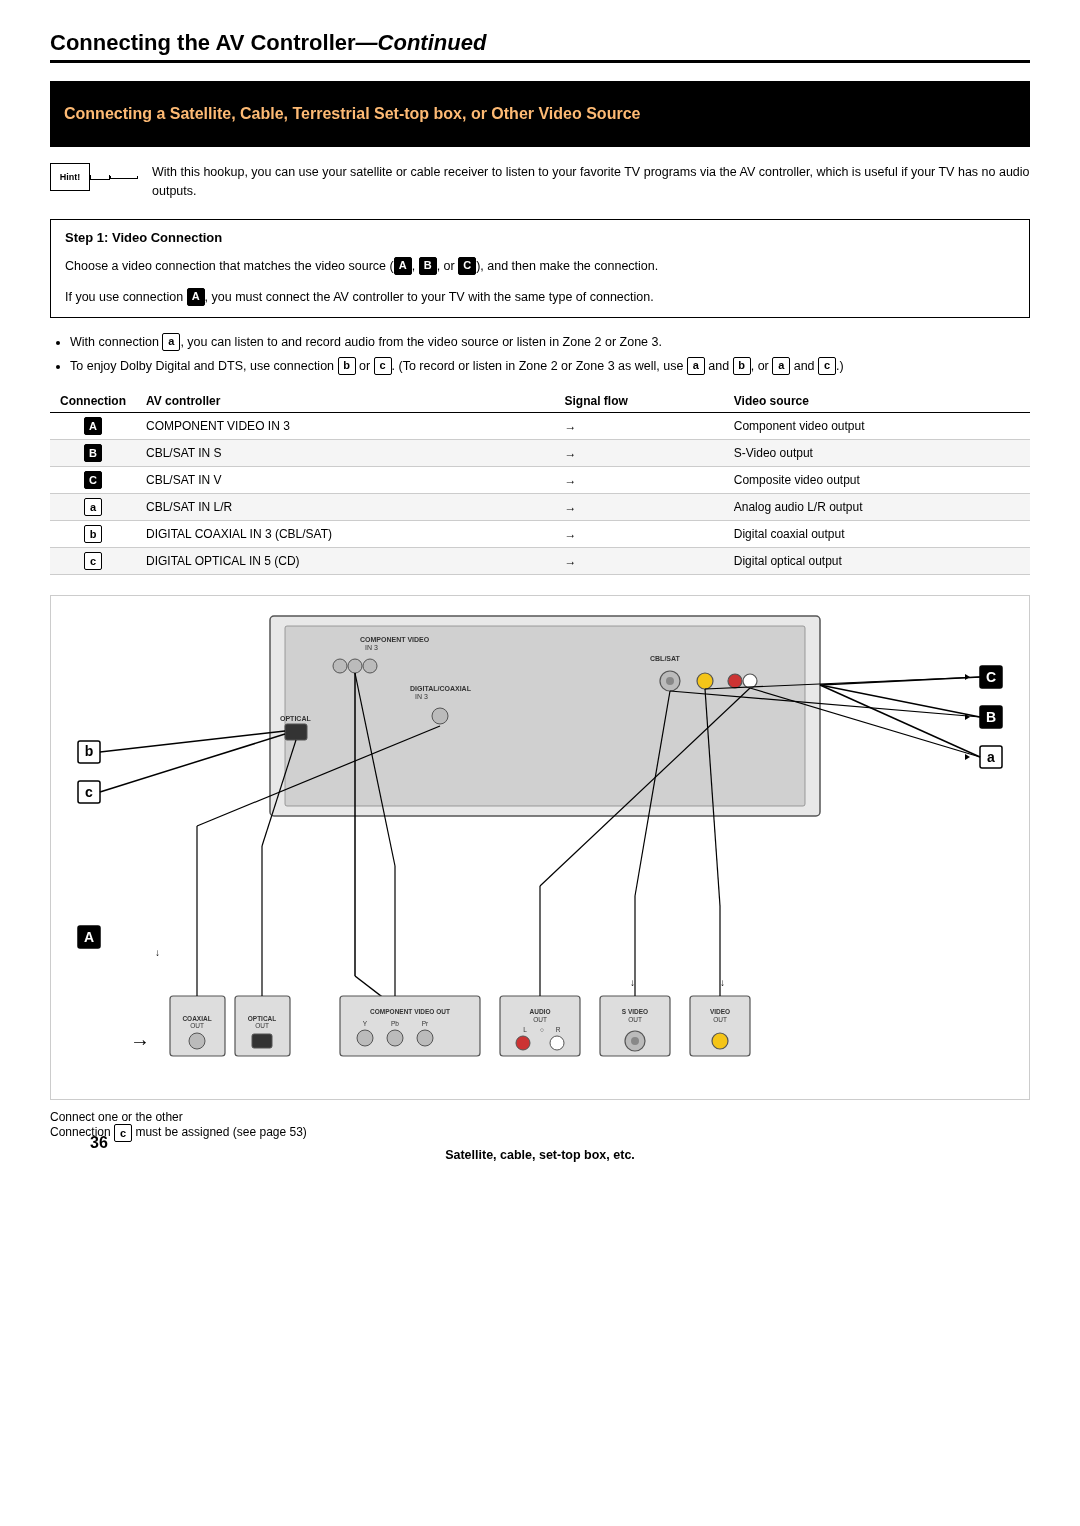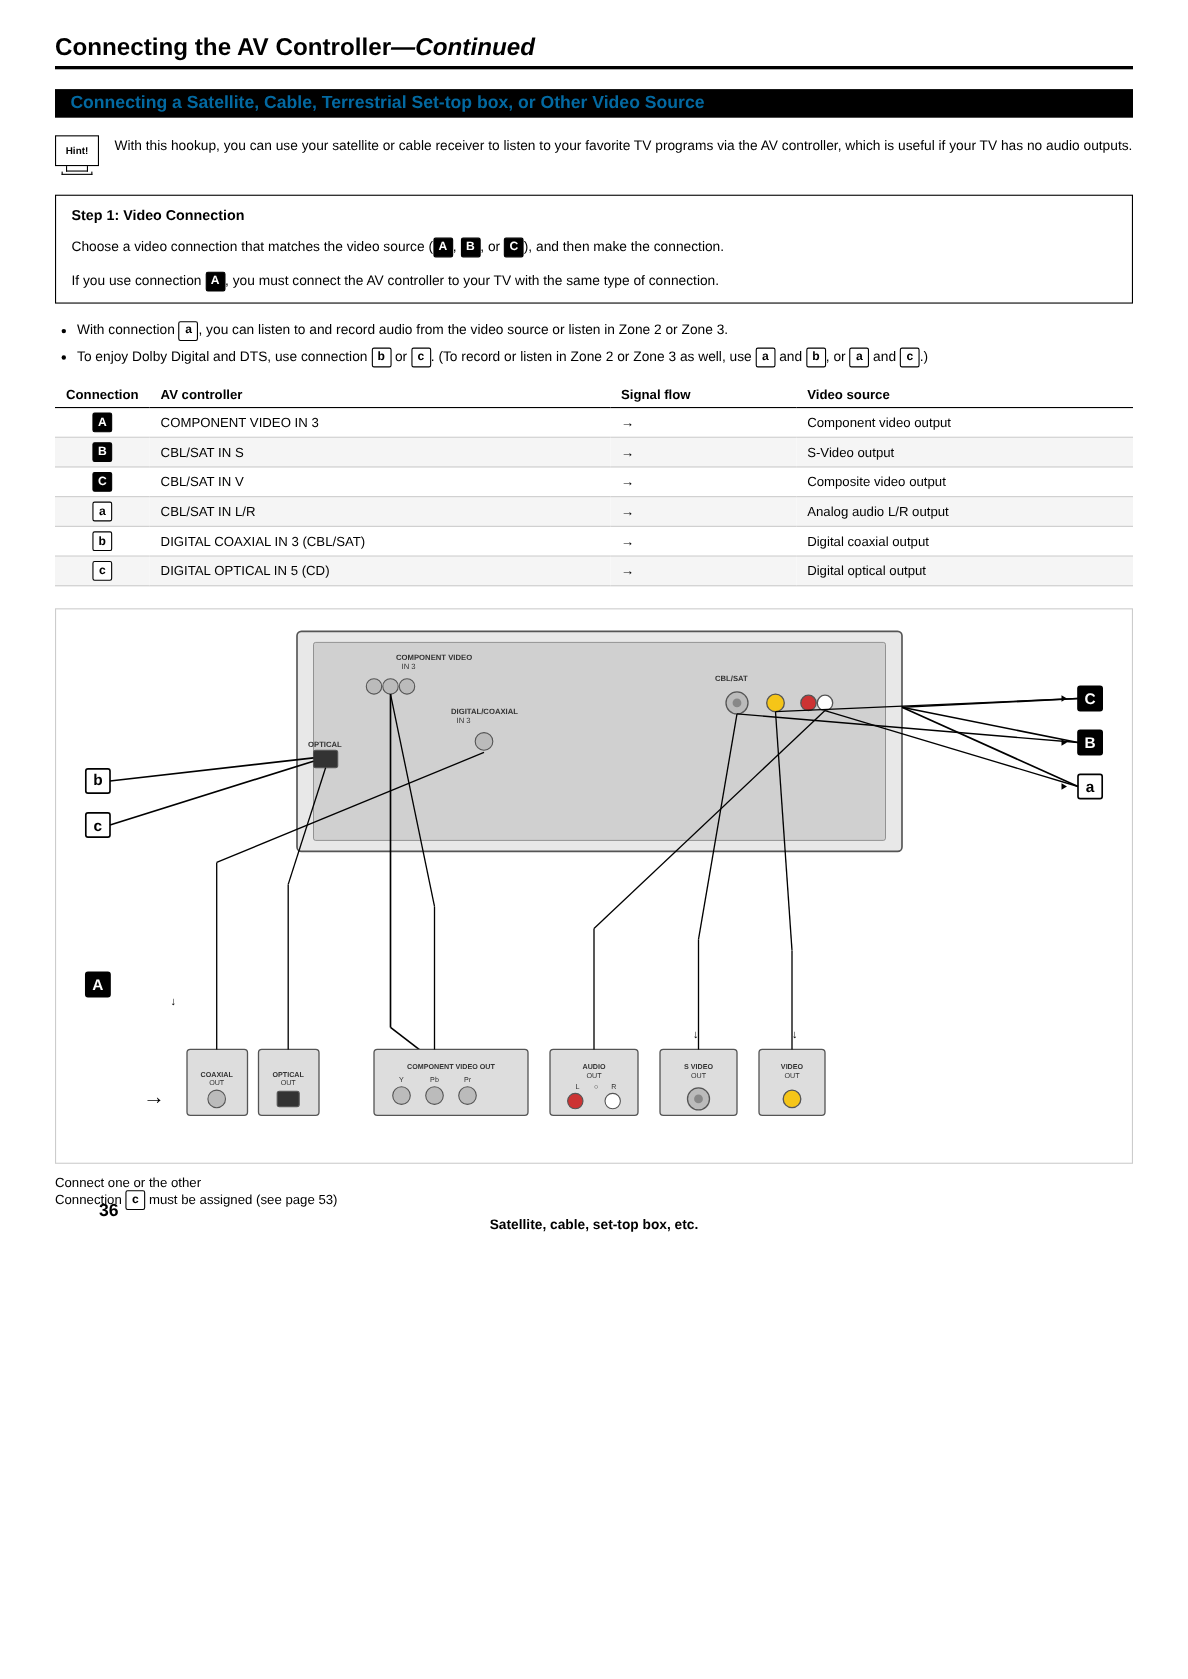--- a/index.html
+++ b/index.html
@@ -20,35 +20,35 @@
     .page-header h1 {
       font-size: 22px;
       font-weight: bold;
       font-style: italic;
     }
     .page-header h1 span.normal {
       font-style: normal;
     }
     .section-title-box {
       background: #000;
-      color: #0369a1;
-      padding: 4px 14px;
+      color: #fdba74;
+      padding: 24px 14px;
       font-size: 16px;
       font-weight: bold;
       margin-bottom: 16px;
     }
     .hint-box {
       display: flex;
       align-items: flex-start;
       gap: 14px;
       margin-bottom: 18px;
     }
     .hint-monitor-icon {
       display: flex;
-      flex-direction: column;
+      flex-direction: row;
       align-items: center;
     }
     .hint-monitor-body {
       border: 1.5px solid #000;
       width: 40px;
       height: 28px;
       display: flex;
       align-items: center;
       justify-content: center;
       font-size: 8px;

